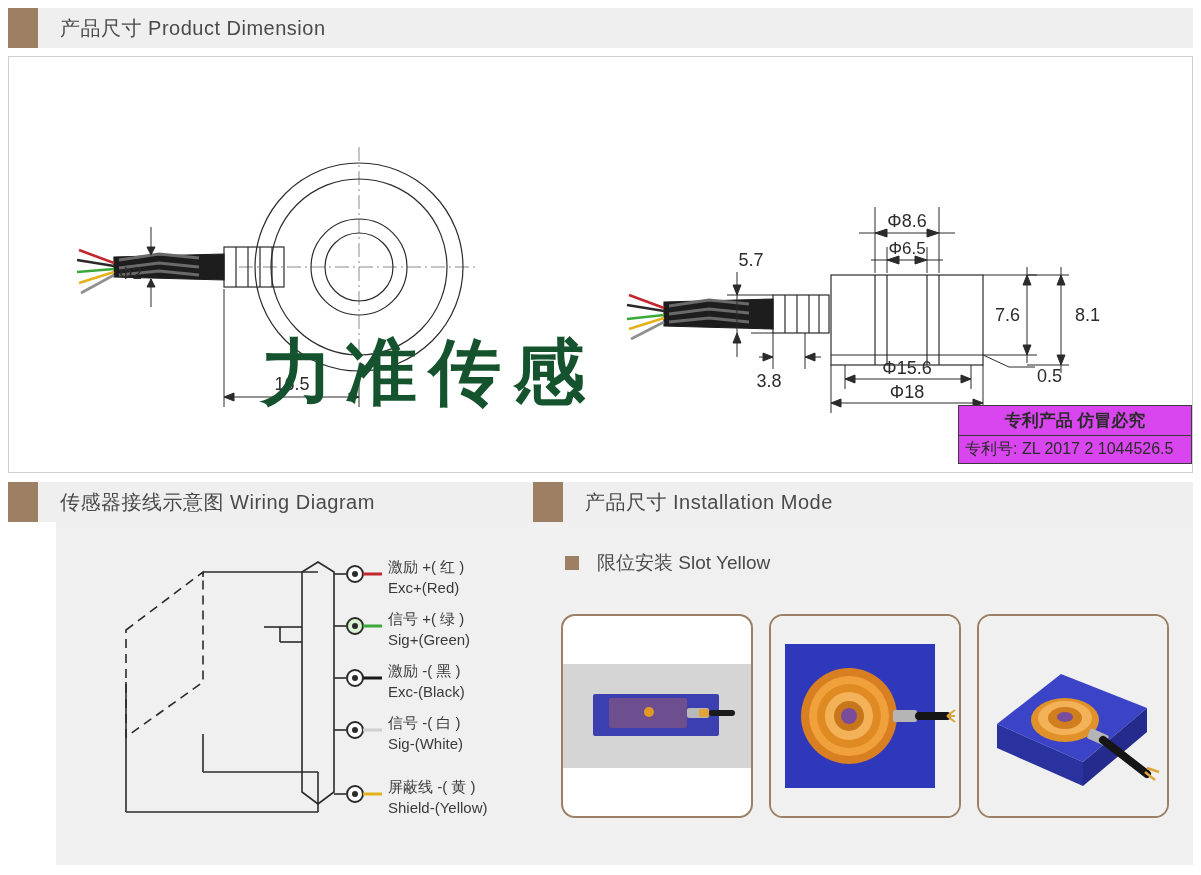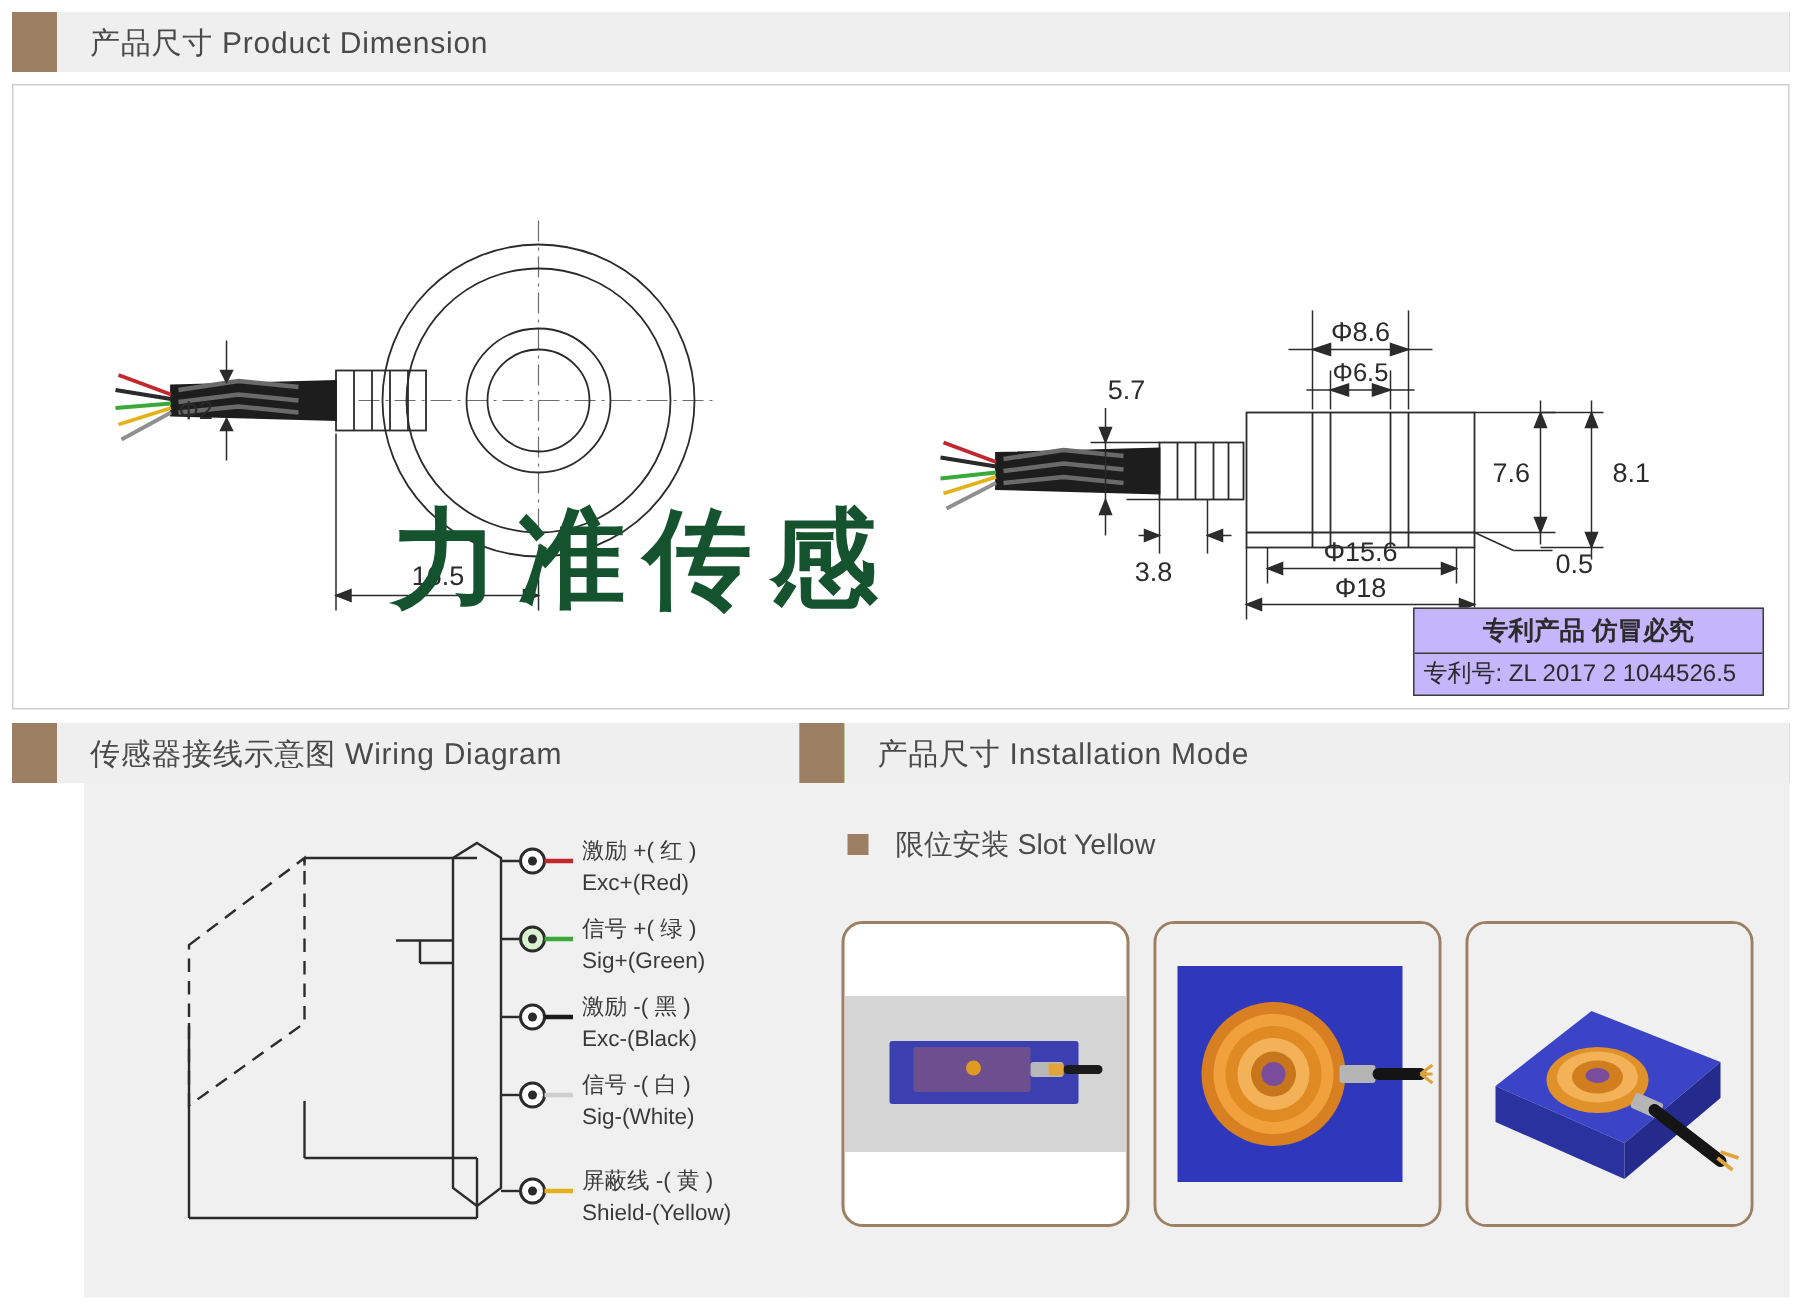--- a/index.html
+++ b/index.html
@@ -32,22 +32,22 @@
     background:#fff;
     overflow:hidden;
   }
   .watermark{
     position:absolute;left:50px;top:268px;width:740px;text-align:center;
     font-size:72px;font-weight:bold;color:#14532d;letter-spacing:12px;
     font-family:"DejaVu Sans", sans-serif;
     user-select:none;
   }
   .patent-box{
-    position:absolute;right:16px;bottom:8px;
-    border:1px solid #3b3b3b;background:#c4b5fd;
+    position:absolute;right:0;bottom:8px;
+    border:1px solid #3b3b3b;background:#d946ef;
     width:232px;
   }
   .patent-top{
     border-bottom:1px solid #3b3b3b;
     font-size:17px;font-weight:bold;color:#2b2b2b;
     padding:3px 6px;text-align:center;
   }
   .patent-bot{
     font-size:16px;color:#2b2b2b;padding:3px 6px;text-align:left;
   }

